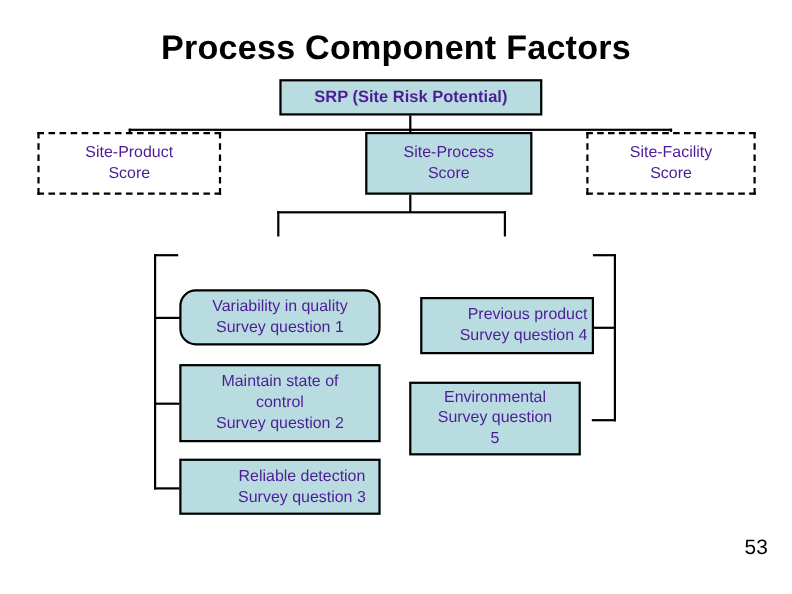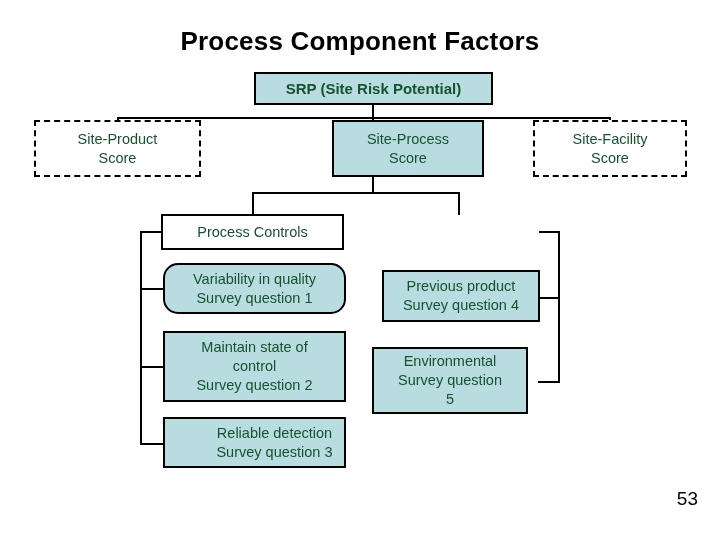--- a/index.html
+++ b/index.html
@@ -20,38 +20,38 @@
     overflow: hidden;
   }
 
   
   #slide-title {
     position: absolute;
     left: 0;
     top: 26px;
     width: 720px;
     text-align: center;
-    font-size: 26px;
+    font-size: 31px;
     font-weight: bold;
     letter-spacing: 0.2px;
     color: #000000;
     white-space: nowrap;
   }
 
   
   .node {
     position: absolute;
     box-sizing: border-box;
     display: flex;
     align-items: center;
     justify-content: center;
     text-align: center;
     font-size: 14.5px;
     line-height: 19px;
-    color: #14532d;
+    color: #4c1d95;
     z-index: 3;
   }
   .node .node-label {
     display: block;
     width: 100%;
     padding: 0 4px;
     white-space: pre-line;
   }
 
   .node.fill-blue {
@@ -119,23 +119,20 @@
   <div class="node dashed" style="left:533px; top:120px; width:154px; height:57px;">
     <span class="node-label">Site-Facility
 Score</span>
   </div>
 
   <div class="conn v" style="left:372px; top:177px; height:16px;"></div>
   <div class="conn h" style="left:252px; top:192px; width:208px;"></div>
   <div class="conn v" style="left:252px; top:192px; height:23px;"></div>
   <div class="conn v" style="left:458px; top:192px; height:23px;"></div>
 
-  <div class="node fill-white" style="left:161px; top:214px; width:183px; height:36px;">
-    <span class="node-label">Process Controls</span>
-  </div>
 
 
   <div class="conn h" style="left:140px; top:231px; width:22px;"></div>
   <div class="conn v" style="left:140px; top:231px; height:214px;"></div>
   <div class="conn h" style="left:140px; top:288px; width:24px;"></div>
   <div class="conn h" style="left:140px; top:366px; width:24px;"></div>
   <div class="conn h" style="left:140px; top:443px; width:24px;"></div>
 
   <div class="node fill-blue" style="left:163px; top:263px; width:183px; height:51px;border-radius:15px;">
     <span class="node-label">Variability in quality
@@ -151,21 +148,21 @@
   <div class="node fill-blue" style="left:163px; top:417px; width:183px; height:51px;padding-left:40px;">
     <span class="node-label">Reliable detection
 Survey question 3</span>
   </div>
 
   <div class="conn h" style="left:539px; top:231px; width:21px;"></div>
   <div class="conn v" style="left:558px; top:231px; height:152px;"></div>
   <div class="conn h" style="left:538px; top:297px; width:22px;"></div>
   <div class="conn h" style="left:538px; top:381px; width:22px;"></div>
 
-  <div class="node fill-blue" style="left:382px; top:270px; width:158px; height:52px;">
+  <div class="node fill-blue" style="left:382px; top:270px; width:158px; height:52px;text-align:right;">
     <span class="node-label">Previous product
 Survey question 4</span>
   </div>
 
   <div class="node fill-blue" style="left:372px; top:347px; width:156px; height:67px;">
     <span class="node-label">Environmental
 Survey question
 5</span>
   </div>
 

